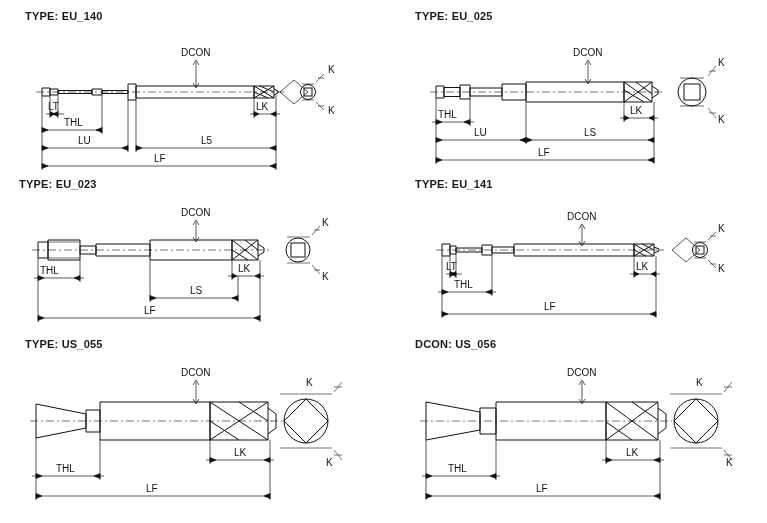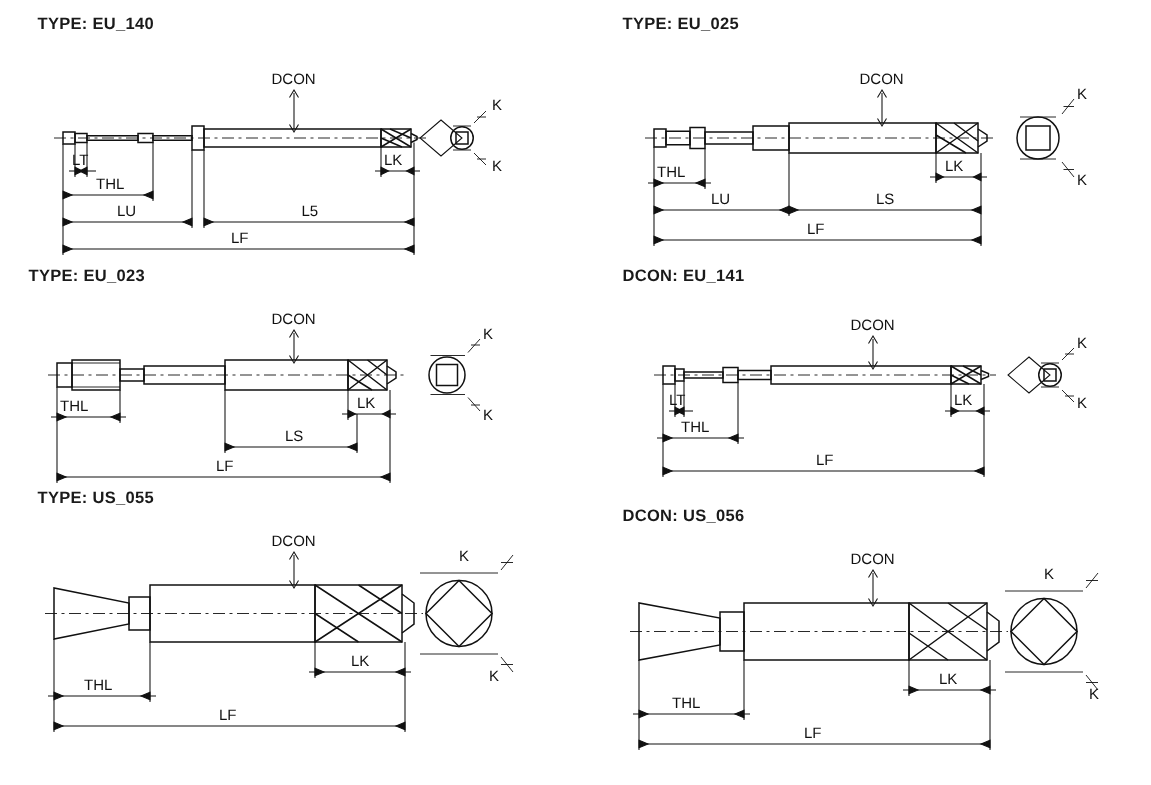--- a/index.html
+++ b/index.html
@@ -358,21 +358,21 @@
   <div class="panel" style="left:396px; top:186px; width:366px; height:152px;">
     <div class="frame">
       <span class="c-tl"></span>
         <span class="c-tr"></span>
       <span class="c-bl"></span>
         <span class="c-br"></span>
       <span class="edge-l"></span>
         <span class="edge-r"></span>
         <span class="edge-b"></span>
     </div>
-    <div class="panel-title">DCON: EU_141</div>
+    <div class="panel-title">TYPE: EU_141</div>
 
     <div class="drawing">
       <svg width="366" height="152" viewBox="0 0 366 152">
         <g fill="none" stroke="#111" stroke-width="1">
           <path d="M46,58 L46,70 L54,70 L54,58 Z"></path>
           <path d="M54,60 L54,68 L60,68 L60,60 Z"></path>
           <path d="M60,62 L60,66 L86,66 L86,62 Z"></path>
           <path d="M86,59 L86,69 L96,69 L96,59 Z"></path>
           <path d="M96,61 L96,67 L118,67 L118,61 Z"></path>
           <path d="M118,58 L118,70 L238,70 L238,58 Z"></path>
@@ -432,21 +432,21 @@
           <path d="M260,92 L260,132"></path>
           <path d="M46,128 L260,128"></path>
           <path d="M46,125.5 L52,128 L46,130.5 Z" fill="#111"></path>
           <path d="M260,125.5 L254,128 L260,130.5 Z" fill="#111"></path>
         </g>
         <text x="148" y="124" font-size="10">LF</text>
       </svg>
     </div>
   </div>
 
-  <div class="panel" style="left:6px; top:334px; width:352px; height:168px;">
+  <div class="panel" style="left:6px; top:346px; width:352px; height:168px;">
     <div class="frame">
       <span class="c-tl"></span>
         <span class="c-tr"></span>
       <span class="c-bl"></span>
         <span class="c-br"></span>
       <span class="edge-l"></span>
         <span class="edge-r"></span>
         <span class="edge-b"></span>
     </div>
     <div class="panel-title">TYPE: US_055</div>

